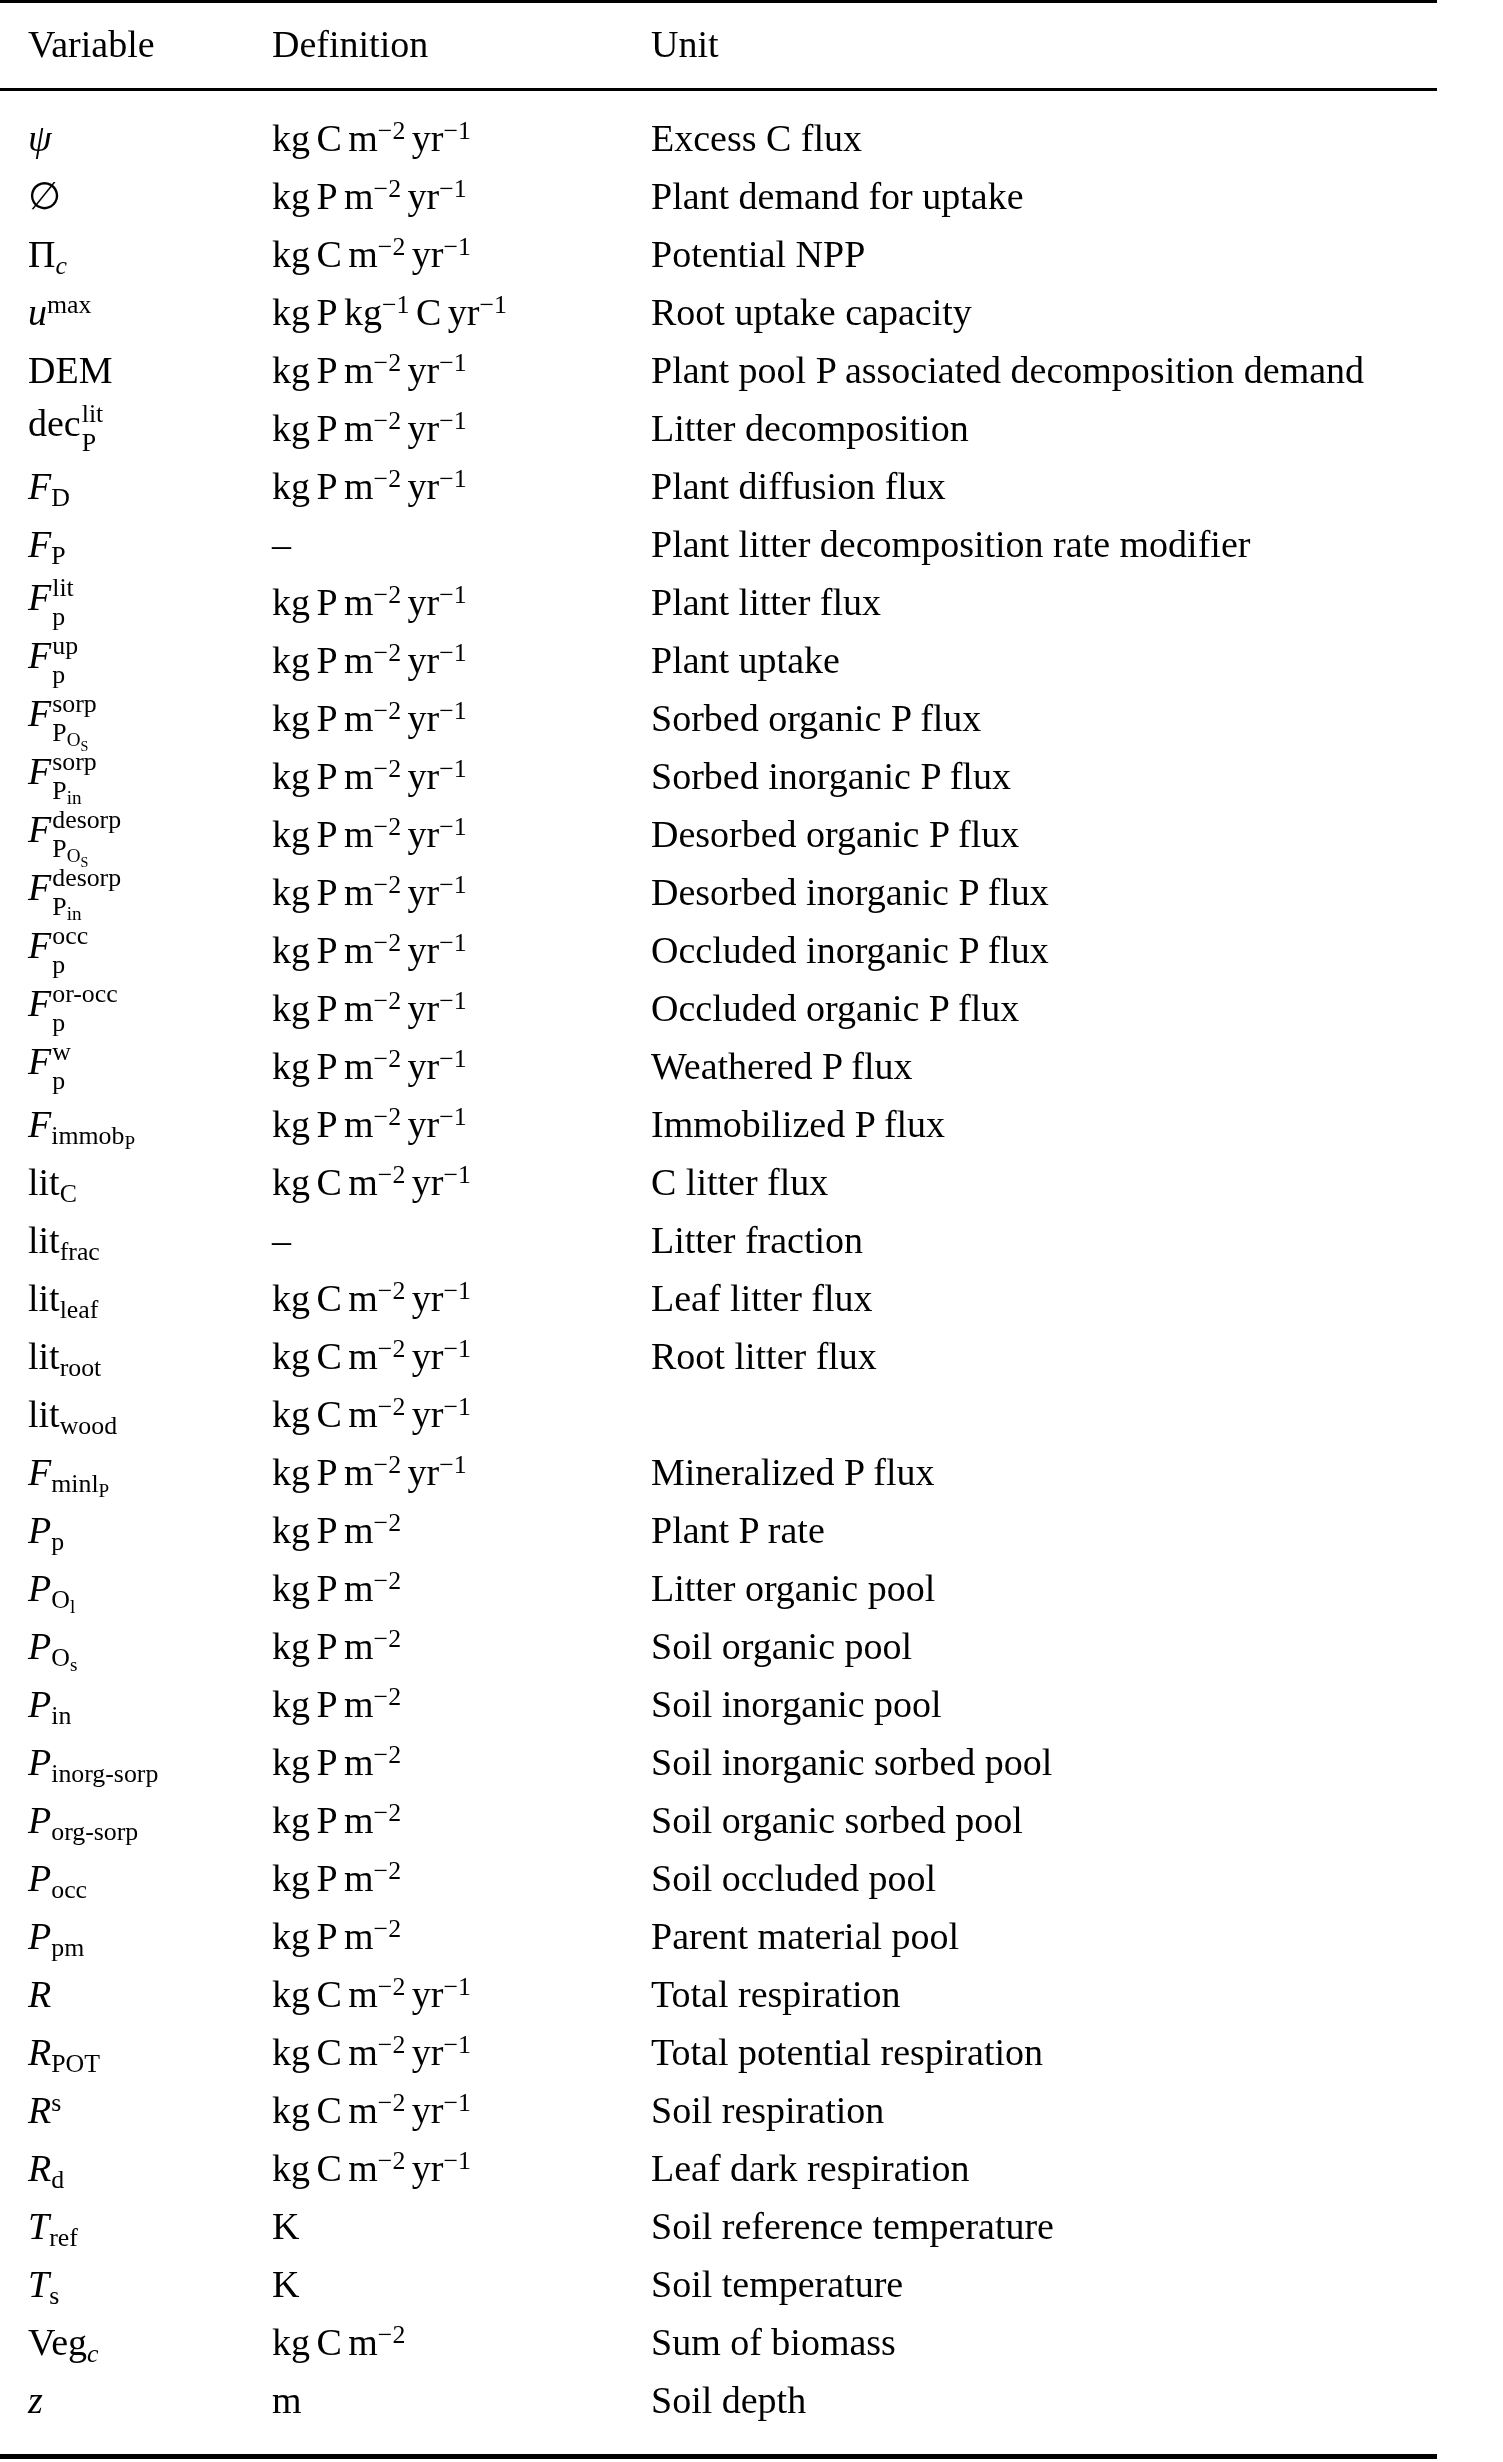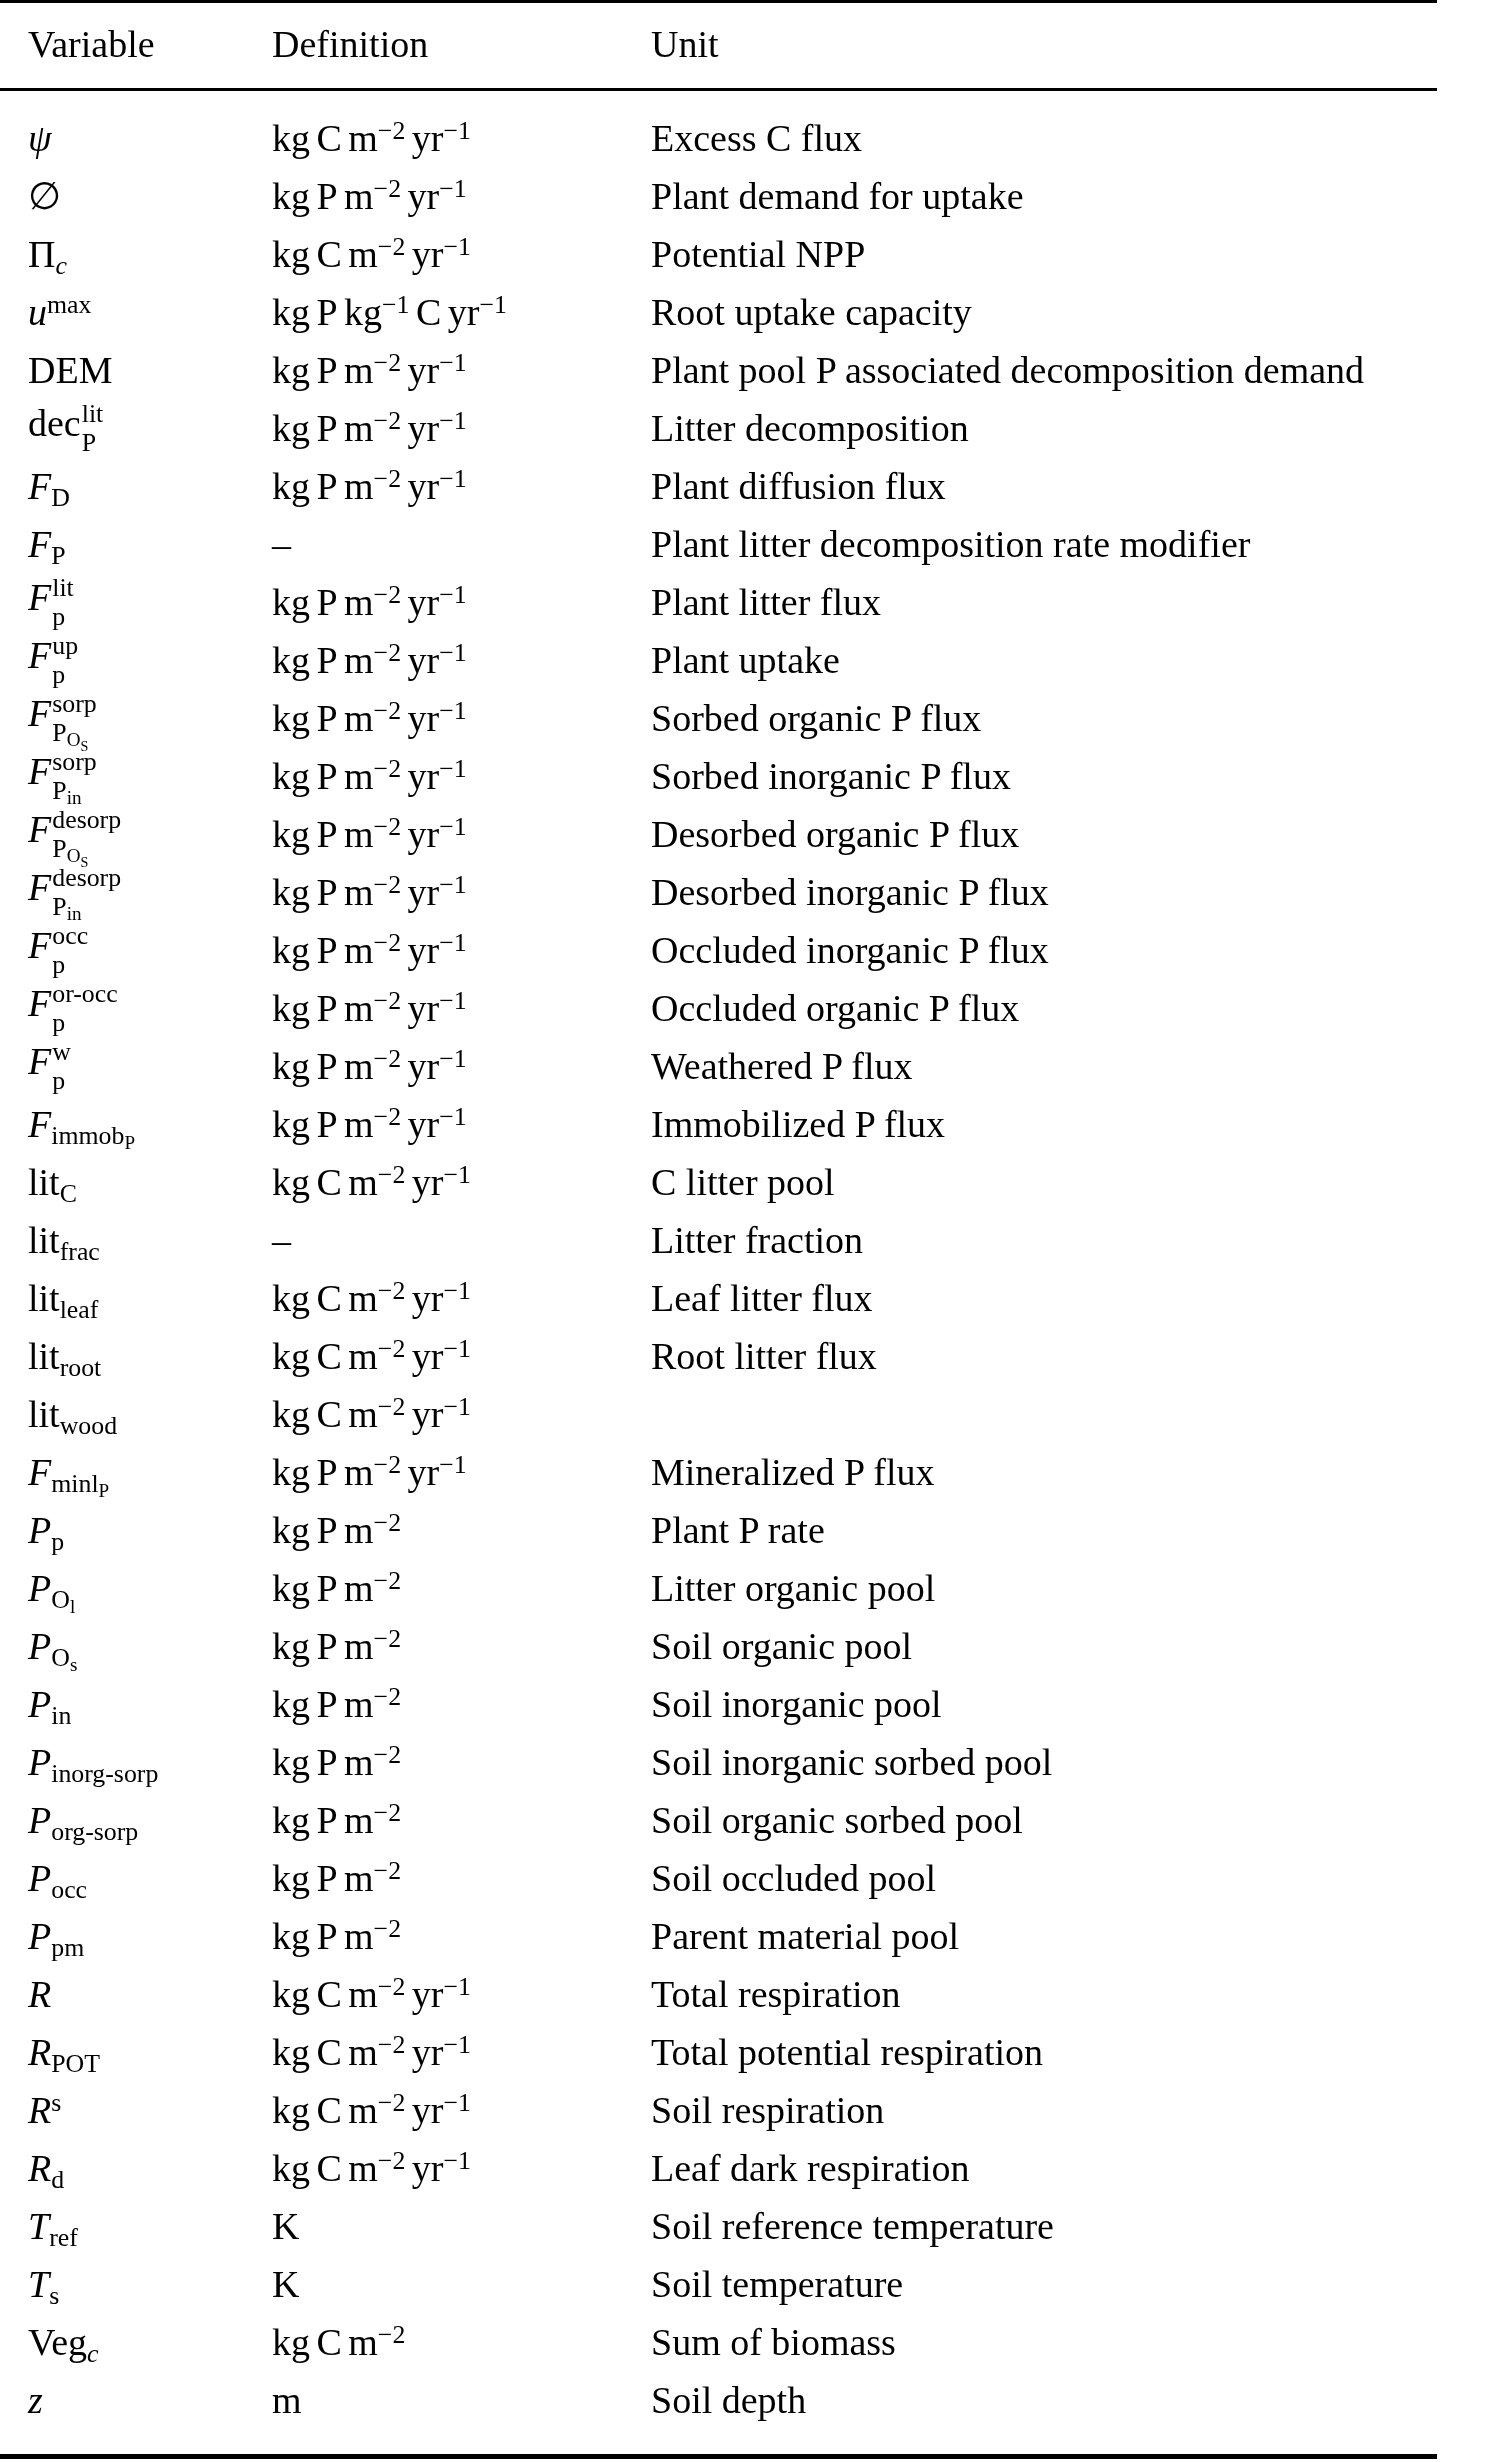--- a/index.html
+++ b/index.html
@@ -177,21 +177,21 @@
         <div class="cell">Weathered P flux</div>
       </div>
       <div class="row">
         <div class="cell"><span><span class="it">F</span><sub><span><span>immob</span><span class="nsub"><span><span>P</span></span></span></span></sub></span></div>
         <div class="cell"><span><span class="ut">kg</span><span class="ut">P</span><span class="ut">m<sup>−2</sup></span><span class="ut">yr<sup>−1</sup></span></span></div>
         <div class="cell">Immobilized P flux</div>
       </div>
       <div class="row">
         <div class="cell"><span><span>lit</span><sub><span><span>C</span></span></sub></span></div>
         <div class="cell"><span><span class="ut">kg</span><span class="ut">C</span><span class="ut">m<sup>−2</sup></span><span class="ut">yr<sup>−1</sup></span></span></div>
-        <div class="cell">C litter pool</div>
+        <div class="cell">C litter flux</div>
       </div>
       <div class="row">
         <div class="cell"><span><span>lit</span><sub><span><span>frac</span></span></sub></span></div>
         <div class="cell"><span><span class="ut">–</span></span></div>
         <div class="cell">Litter fraction</div>
       </div>
       <div class="row">
         <div class="cell"><span><span>lit</span><sub><span><span>leaf</span></span></sub></span></div>
         <div class="cell"><span><span class="ut">kg</span><span class="ut">C</span><span class="ut">m<sup>−2</sup></span><span class="ut">yr<sup>−1</sup></span></span></div>
         <div class="cell">Leaf litter flux</div>

